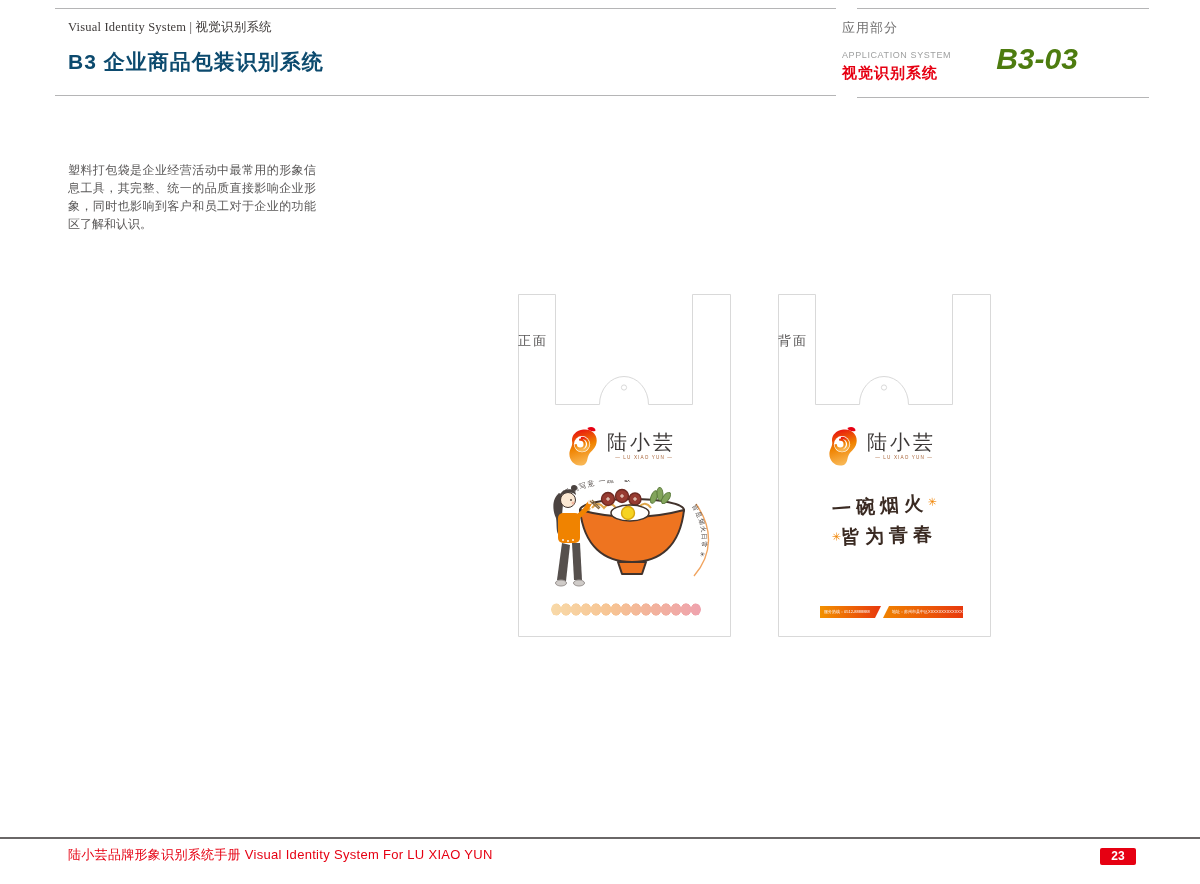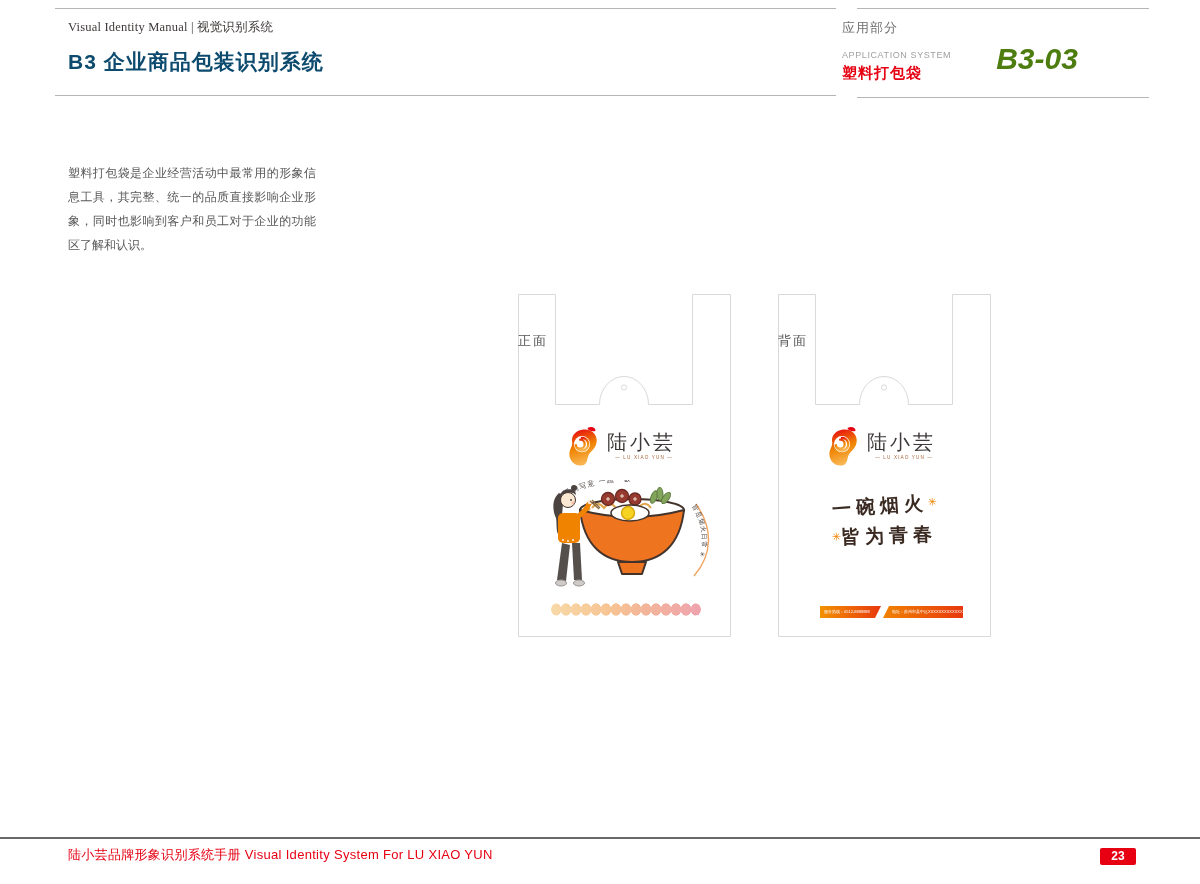--- a/index.html
+++ b/index.html
@@ -14,21 +14,21 @@
     font-size:12.5px;color:#3e3a39;letter-spacing:.2px;}
   .section-title{position:absolute;left:68px;top:48px;font-size:21px;font-weight:700;color:#0c4a6e;letter-spacing:1px;}
   .app-block{position:absolute;left:842px;top:21px;line-height:1;}
   .app-cn{font-size:13px;color:#727171;letter-spacing:1px;}
   .app-en{font-size:9px;color:#9fa0a0;letter-spacing:.6px;margin-top:17px;}
   .app-item{font-size:15px;font-weight:700;color:#e60012;letter-spacing:1px;margin-top:5px;}
   .section-code{position:absolute;right:63px;top:42px;width:200px;text-align:center;
     font-size:30px;font-weight:800;font-style:italic;color:#4d7c0f;letter-spacing:0px;}
 
   
-  .intro{position:absolute;left:68px;top:161px;width:248px;font-size:12px;line-height:24px;color:#595757;
+  .intro{position:absolute;left:68px;top:161px;width:248px;font-size:12px;line-height:18px;color:#595757;
     text-align:justify;}
 
   
   .bag{position:absolute;top:294px;width:213px;height:343px;}
   .bag-front{left:518px;} .bag-back{left:778px;}
   .bag-outline{position:absolute;left:0;top:0;width:213px;height:343px;}
   .bag-label{position:absolute;top:38px;left:0;right:0;text-align:left;font-size:13px;color:#595757;letter-spacing:2px;}
 
   .logo{position:absolute;top:132px;left:0;right:4px;display:flex;justify-content:center;align-items:center;gap:7px;}
   .logo svg{width:36px;height:40px;display:block;}
@@ -75,27 +75,27 @@
       <stop offset="0" stop-color="#e60012"></stop>
       <stop offset="0.55" stop-color="#f08300"></stop>
       <stop offset="1" stop-color="#f8b551"></stop>
     </linearGradient>
   </defs>
 </svg>
 
 <div class="rule" style="left:55px;top:8px;width:781px;"></div>
 <div class="rule" style="left:857px;top:8px;width:292px;"></div>
 
-<div class="manual-title">Visual Identity Manual | 视觉识别系统</div>
+<div class="manual-title">Visual Identity System | 视觉识别系统</div>
 <div class="section-title">B3 企业商品包装识别系统</div>
 
 <div class="app-block">
   <div class="app-cn">应用部分</div>
   <div class="app-en">APPLICATION SYSTEM</div>
-  <div class="app-item">塑料打包袋</div>
+  <div class="app-item">视觉识别系统</div>
 </div>
 <div class="section-code">B3-03</div>
 
 <div class="rule" style="left:55px;top:95px;width:781px;"></div>
 <div class="rule" style="left:857px;top:97px;width:292px;"></div>
 
 <div class="intro">塑料打包袋是企业经营活动中最常用的形象信息工具，其完整、统一的品质直接影响企业形象，同时也影响到客户和员工对于企业的功能区了解和认识。</div>
 
 <div class="bag bag-front">
   <svg class="bag-outline" viewBox="0 0 213 343">

